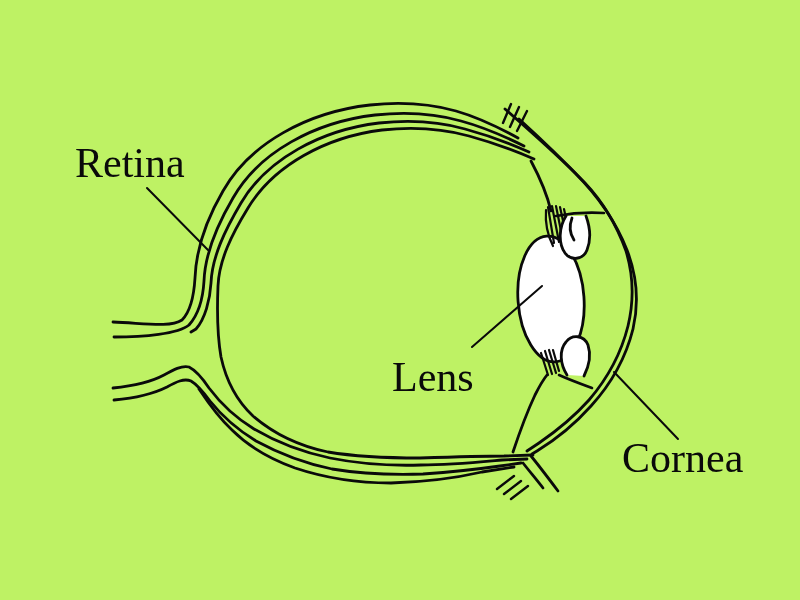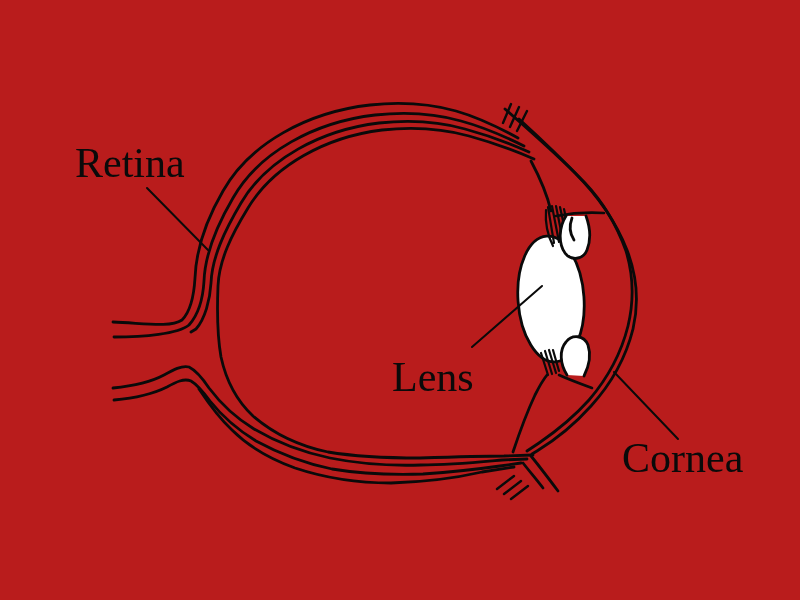--- a/index.html
+++ b/index.html
@@ -4,21 +4,21 @@
 <style>
   html, body {
     margin: 0;
     padding: 0;
     background: #ffffff;
   }
   .stage {
     position: relative;
     width: 800px;
     height: 600px;
-    background: #b91c1c;
+    background: #bef264;
     overflow: hidden;
     font-family: "Liberation Serif", serif;
   }
   svg { display: block; }
   .lbl {
     font-family: "Liberation Serif", serif;
     font-size: 42px;
     fill: #0a0a0a;
   }
 </style>

